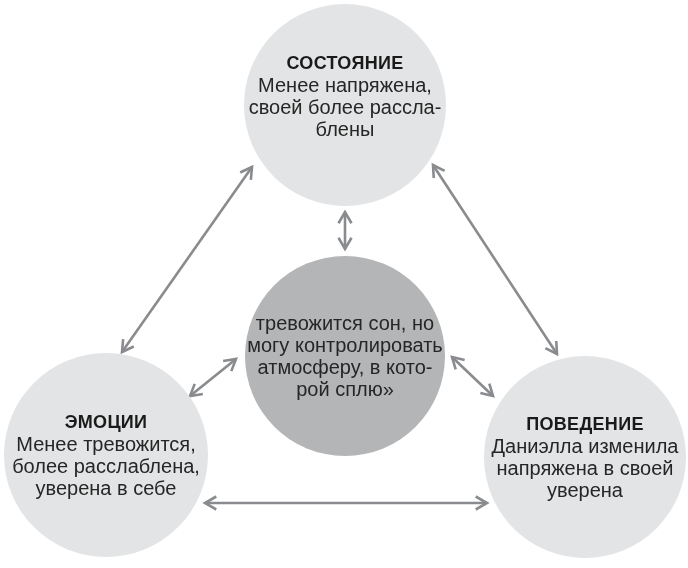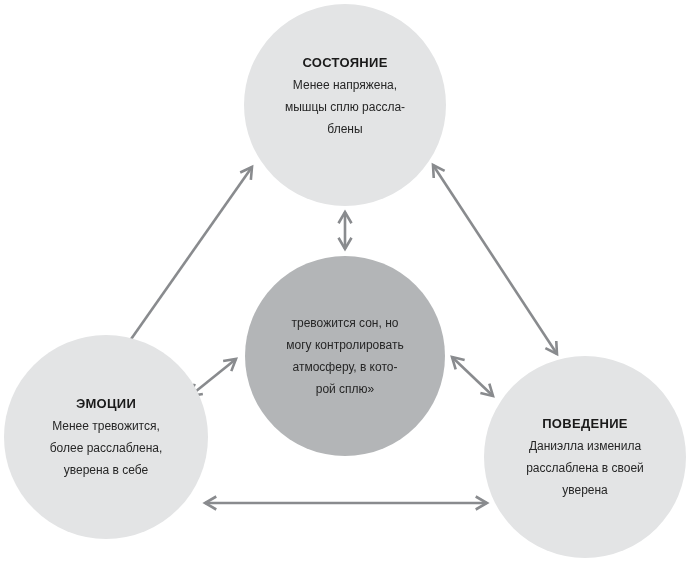--- a/index.html
+++ b/index.html
@@ -30,35 +30,35 @@
     display: flex;
     align-items: center;
     justify-content: center;
     text-align: center;
   }
   .node.light { background: var(--light-circle); }
   .node.dark  { background: var(--dark-circle); }
   .node-content { width: 100%; }
   .node-title {
     font-weight: bold;
-    font-size: 13px;
+    font-size: 18px;
     line-height: 22px;
     letter-spacing: 0.3px;
     color: var(--title-text);
   }
   .node-line {
-    font-size: 12px;
+    font-size: 20px;
     line-height: 22px;
     color: var(--body-text);
     white-space: nowrap;
   }
   
   .node-state    { left: 244px; top: 4px;   width: 202px; height: 202px; }
   .node-thoughts { left: 245px; top: 256px; width: 200px; height: 200px; }
-  .node-emotions { left: 4px;   top: 335px; width: 204px; height: 204px; }
+  .node-emotions { left: 4px;   top: 353px; width: 204px; height: 204px; }
   .node-behavior { left: 484px; top: 356px; width: 202px; height: 202px; }
   .node-state .node-content { margin-top: -18px; }
 </style>
 </head>
 <body>
 
 <div class="diagram">
 
   <svg class="arrows-layer" id="arrows" viewBox="0 0 688 568" xmlns="http://www.w3.org/2000/svg">
       <g>
@@ -90,21 +90,21 @@
         <line x1="205" y1="503" x2="487" y2="503" stroke="#898b8e" stroke-width="2.6"></line>
         <polyline points="475.7416697508023,509.5 487,503 475.7416697508023,496.5" fill="none" stroke="#898b8e" stroke-width="2.6"></polyline>
         <polyline points="216.2583302491977,496.5 205,503 216.2583302491977,509.5" fill="none" stroke="#898b8e" stroke-width="2.6"></polyline>
       </g>
     </svg>
 
   <div class="node light node-state">
     <div class="node-content">
       <div class="node-title">СОСТОЯНИЕ</div>
       <div class="node-line">Менее напряжена,</div>
-      <div class="node-line">мышцы сплю рассла-</div>
+      <div class="node-line">своей более рассла-</div>
       <div class="node-line">блены</div>
     </div>
   </div>
 
   <div class="node dark node-thoughts">
     <div class="node-content">
       <div class="node-line">тревожится сон, но</div>
       <div class="node-line">могу контролировать</div>
       <div class="node-line">атмосферу, в кото-</div>
       <div class="node-line">рой сплю»</div>
@@ -117,18 +117,18 @@
       <div class="node-line">Менее тревожится,</div>
       <div class="node-line">более расслаблена,</div>
       <div class="node-line">уверена в себе</div>
     </div>
   </div>
 
   <div class="node light node-behavior">
     <div class="node-content">
       <div class="node-title">ПОВЕДЕНИЕ</div>
       <div class="node-line">Даниэлла изменила</div>
-      <div class="node-line">расслаблена в своей</div>
+      <div class="node-line">напряжена в своей</div>
       <div class="node-line">уверена</div>
     </div>
   </div>
 
 </div>
 
 </body></html>

